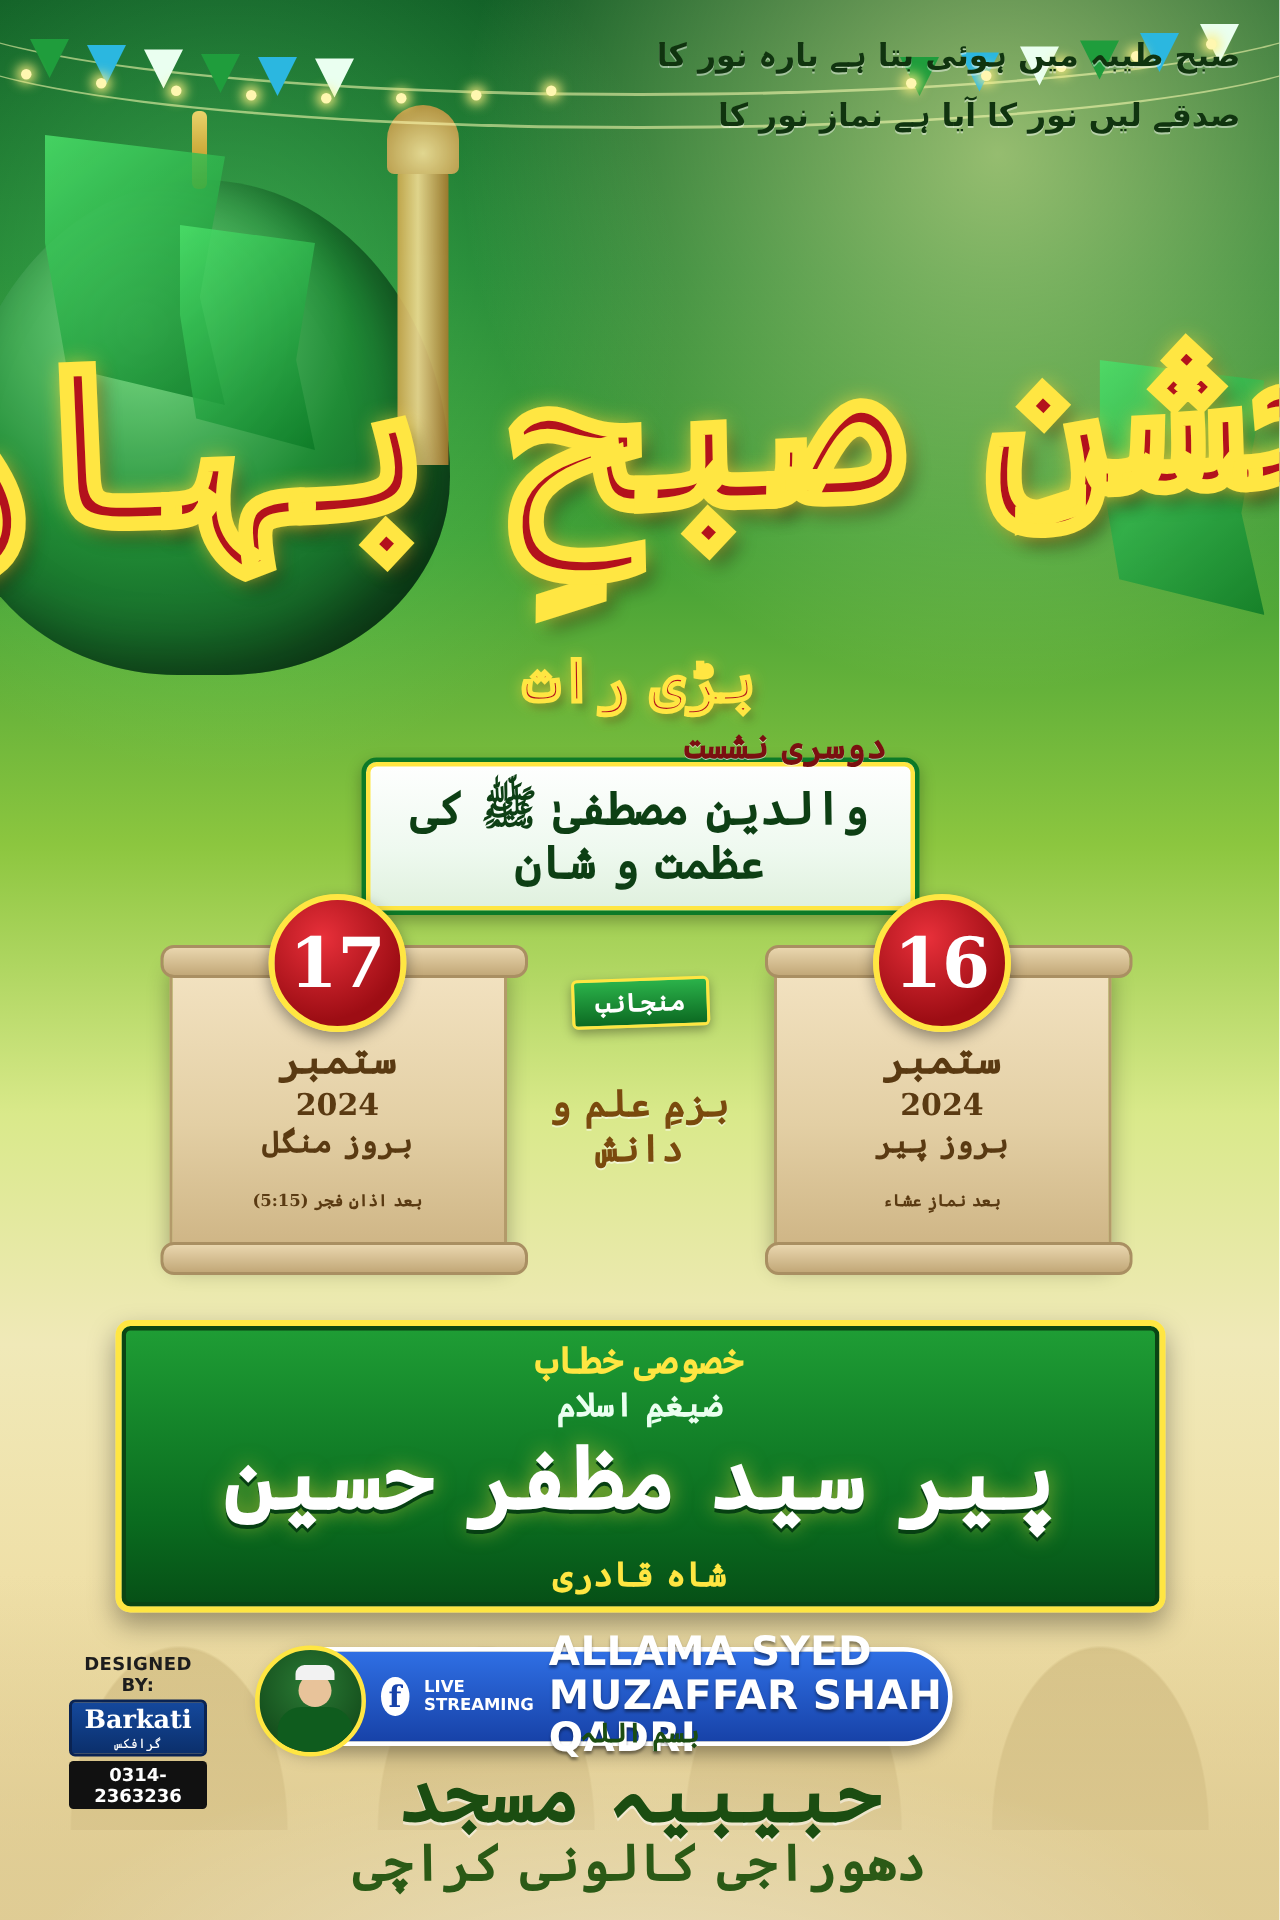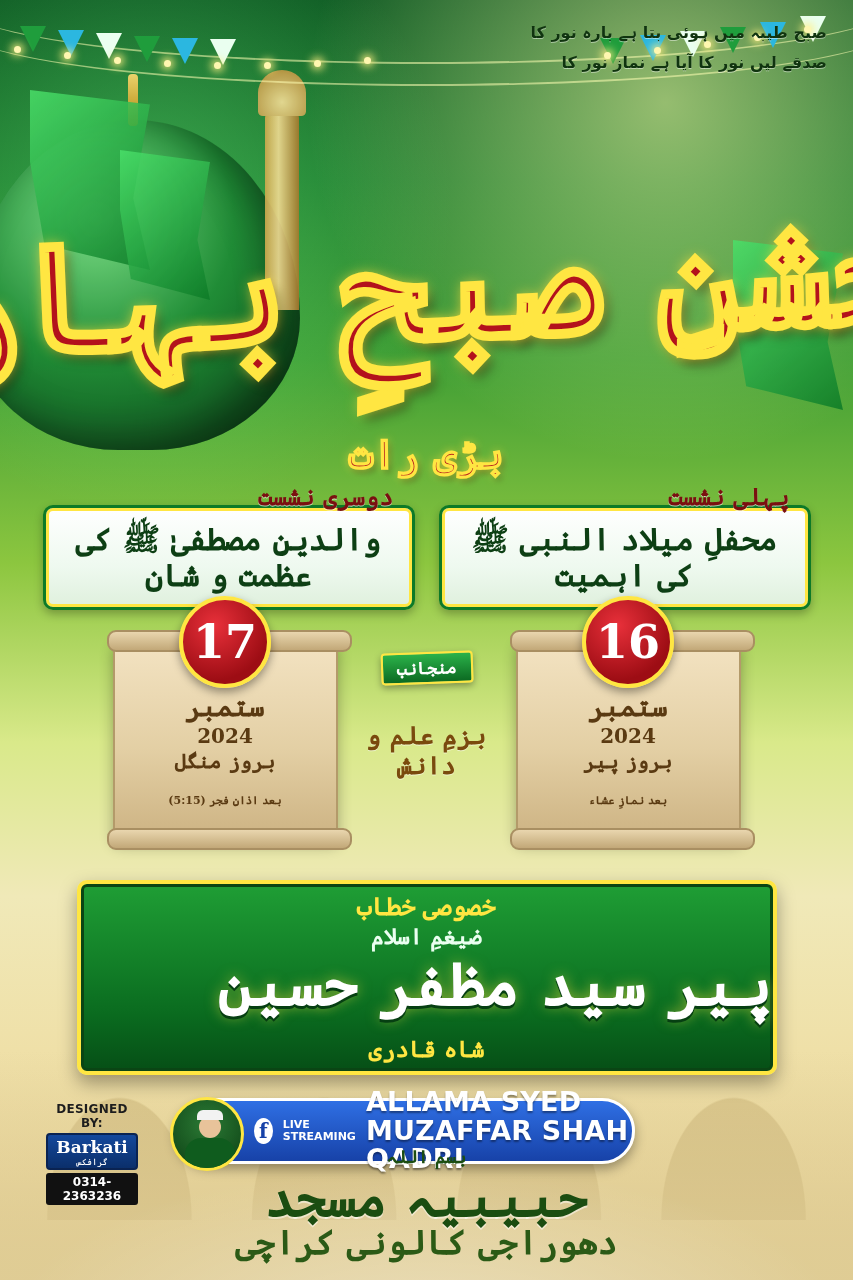--- a/index.html
+++ b/index.html
@@ -69,21 +69,21 @@
       radial-gradient(ellipse 14% 48% at 38% 100%, #7a5a18 0 60%, transparent 61%),
       radial-gradient(ellipse 14% 48% at 62% 100%, #7a5a18 0 60%, transparent 61%),
       radial-gradient(ellipse 14% 48% at 86% 100%, #7a5a18 0 60%, transparent 61%);
   }
 
   
   .couplet{
     position:absolute; top:18px; right:26px; width:560px; text-align:right;
     direction:rtl; color:#10340f; line-height:1.9;
   }
-  .couplet div{ font-size:16px; font-weight:bold; text-shadow:0 1px 0 rgba(255,255,255,.45); }
+  .couplet div{ font-size:21px; font-weight:bold; text-shadow:0 1px 0 rgba(255,255,255,.45); }
 
   
   .title-wrap{
     position:absolute; top:120px; left:0; width:100%; height:330px;
     display:flex; align-items:center; justify-content:center;
     direction:rtl;
   }
   .title{
     font-family:"DejaVu Serif", serif;
     font-size:150px; font-weight:bold; letter-spacing:-6px;
@@ -187,21 +187,21 @@
     direction:rtl; text-align:center; padding-top:8px;
   }
   .speaker .khitab{
     font-family:Liberation Sans, sans-serif; font-size:25px; font-weight:bold; color:#ffe642;
   }
   .speaker .zaeem{
     font-family:"DejaVu Serif", serif; font-size:22px; font-weight:bold; color:#eafff0; margin-top:2px;
   }
   .speaker .name{
     font-family:"DejaVu Serif", serif; font-size:60px; font-weight:bold; color:#ffffff;
-    text-shadow:0 3px 0 #063f12, 0 0 14px rgba(255,230,66,.55); line-height:1.1; margin-top:2px;text-align:right;
+    text-shadow:0 3px 0 #063f12, 0 0 14px rgba(255,230,66,.55); line-height:1.1; margin-top:2px;
   }
   .speaker .suffix{
     font-family:"DejaVu Serif", serif; font-size:23px; font-weight:bold; color:#ffe642; margin-top:18px;
   }
 
   
   .designer{
     position:absolute; left:46px; top:1102px; width:92px; text-align:center;
     direction:ltr;
   }
@@ -307,24 +307,20 @@
     <div>صدقے لیں نور کا آیا ہے نماز نور کا</div>
   </div>
 
   <div class="title-wrap">
     <div class="title">جشنِ صبحِ بہار</div>
   </div>
   <div class="subtitle">بڑی رات</div>
 
   <div class="sessions">
     <div class="session">
-      <div class="slabel">پہلی نشست</div>
-      <div class="stext">محفلِ میلاد النبی ﷺ کی اہمیت</div>
-    </div>
-    <div class="session">
       <div class="slabel">دوسری نشست</div>
       <div class="stext">والدینِ مصطفیٰ ﷺ کی عظمت و شان</div>
     </div>
   </div>
 
   <div class="dates">
 
     <div class="scroll">
       <div class="badge">16</div>
       <div class="scroll-text">

